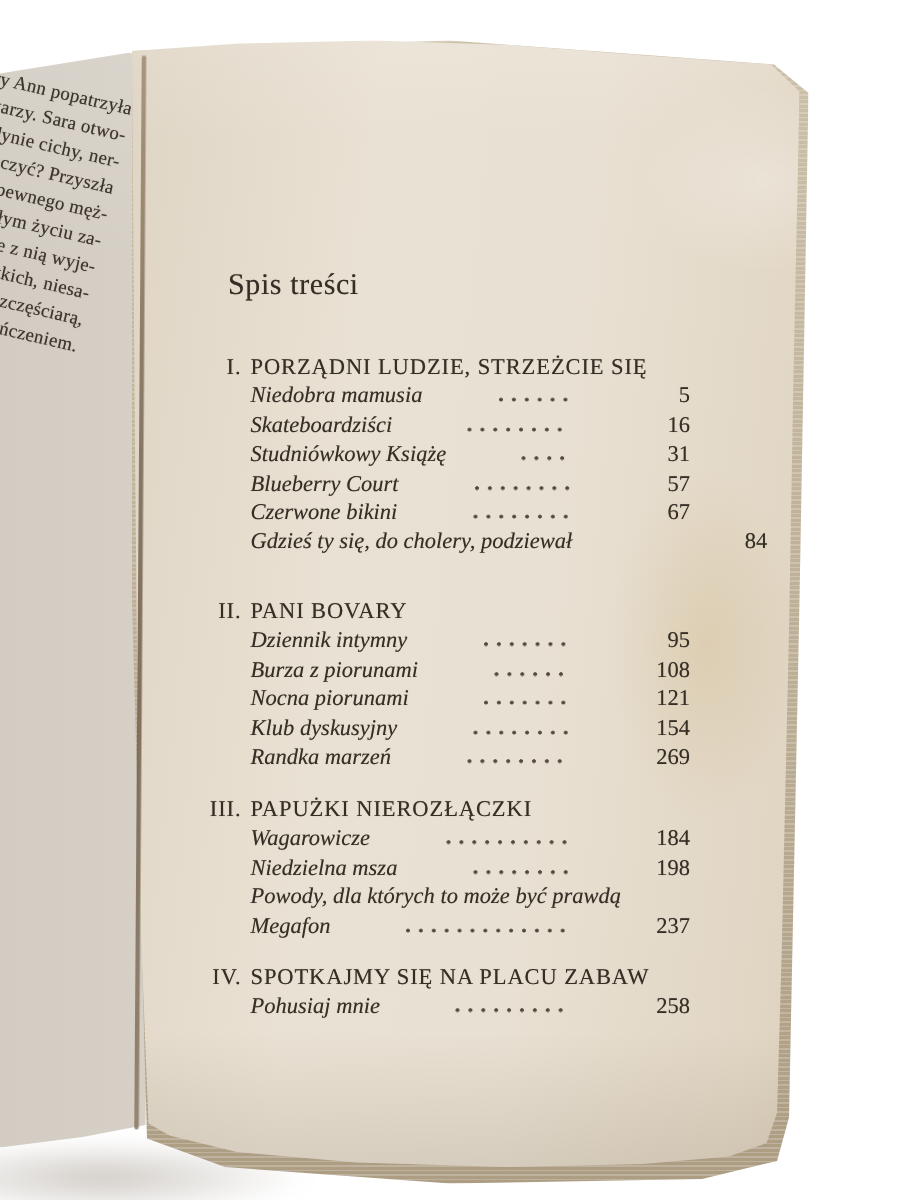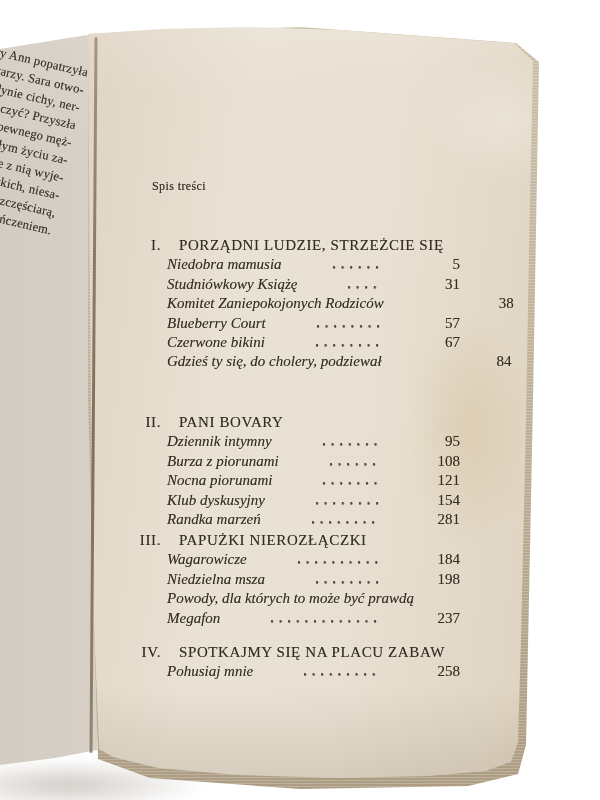--- a/index.html
+++ b/index.html
@@ -51,29 +51,29 @@
   }
   
   .spine-line{
     position:absolute;left:92px;top:37px;width:3px;height:716px;
     background:linear-gradient(180deg,#a08a72 0%,#7c6a56 30%,#6f5d4a 60%,#8a7863 100%);
     transform:rotate(.4deg);border-radius:2px;filter:blur(.4px);opacity:.85;
   }
   
   .toc-title{
     position:absolute;left:152px;top:179px;
-    font-size:12px;color:#352e25;letter-spacing:.4px;
+    font-size:20px;color:#352e25;letter-spacing:.4px;
     text-shadow:0 0 .5px rgba(53,46,37,.5);
     font-family:Liberation Serif, serif;
   }
   .toc-section{position:absolute;left:134px;width:326px;color:#352e25;}
   .toc-header{display:flex;line-height:19.4px;font-size:15px;letter-spacing:.6px;
     text-shadow:0 0 .5px rgba(53,46,37,.5);}
   .toc-header .numeral{width:27px;flex:none;text-align:right;}
-  .toc-header .htitle{margin-left:18px;}
+  .toc-header .htitle{margin-left:6px;}
   .toc-entry{display:flex;align-items:baseline;line-height:19.4px;font-size:15px;
     font-style:italic;padding-left:33px;text-shadow:0 0 .5px rgba(53,46,37,.45);gap:43px;}
   .toc-entry .elabel{white-space:nowrap;}
   .toc-entry .dots{
     flex:1;height:3px;margin:0 9px 0 7px;
     background-image:radial-gradient(circle at 2px 1.4px, rgba(55,46,37,.85) 1.05px, rgba(0,0,0,0) 1.5px);
     background-size:8.6px 3px;background-repeat:repeat-x;
   }
   .toc-entry .pagenum{min-width:28px;flex:none;text-align:right;font-style:normal;}
 </style>
@@ -107,46 +107,46 @@
           <div class="toc-header">
             <span class="numeral">I.</span>
             <span class="htitle">PORZĄDNI LUDZIE, STRZEŻCIE SIĘ</span>
           </div>
           <div class="toc-entry">
             <span class="elabel">Niedobra mamusia</span>
             <span class="dots"></span>
             <span class="pagenum">5</span>
           </div>
           <div class="toc-entry">
+            <span class="elabel">Skateboardziści</span>
+            <span class="dots"></span>
+            <span class="pagenum">16</span>
+          </div>
+          <div class="toc-entry">
             <span class="elabel">Studniówkowy Książę</span>
             <span class="dots"></span>
             <span class="pagenum">31</span>
           </div>
           <div class="toc-entry">
-            <span class="elabel">Komitet Zaniepokojonych Rodziców</span>
-            <span class="dots"></span>
-            <span class="pagenum">38</span>
-          </div>
-          <div class="toc-entry">
             <span class="elabel">Blueberry Court</span>
             <span class="dots"></span>
             <span class="pagenum">57</span>
           </div>
           <div class="toc-entry">
             <span class="elabel">Czerwone bikini</span>
             <span class="dots"></span>
             <span class="pagenum">67</span>
           </div>
           <div class="toc-entry">
             <span class="elabel">Gdzieś ty się, do cholery, podziewał</span>
             <span class="dots"></span>
             <span class="pagenum">84</span>
           </div>
         </div>
-        <div class="toc-section" style="top: 413px;">
+        <div class="toc-section" style="top: 399px;">
           <div class="toc-header">
             <span class="numeral">II.</span>
             <span class="htitle">PANI BOVARY</span>
           </div>
           <div class="toc-entry">
             <span class="elabel">Dziennik intymny</span>
             <span class="dots"></span>
             <span class="pagenum">95</span>
           </div>
           <div class="toc-entry">
@@ -160,21 +160,21 @@
             <span class="pagenum">121</span>
           </div>
           <div class="toc-entry">
             <span class="elabel">Klub dyskusyjny</span>
             <span class="dots"></span>
             <span class="pagenum">154</span>
           </div>
           <div class="toc-entry">
             <span class="elabel">Randka marzeń</span>
             <span class="dots"></span>
-            <span class="pagenum">281</span>
+            <span class="pagenum">269</span>
           </div>
         </div>
         <div class="toc-section" style="top: 531px;">
           <div class="toc-header">
             <span class="numeral">III.</span>
             <span class="htitle">PAPUŻKI NIEROZŁĄCZKI</span>
           </div>
           <div class="toc-entry">
             <span class="elabel">Wagarowicze</span>
             <span class="dots"></span>

